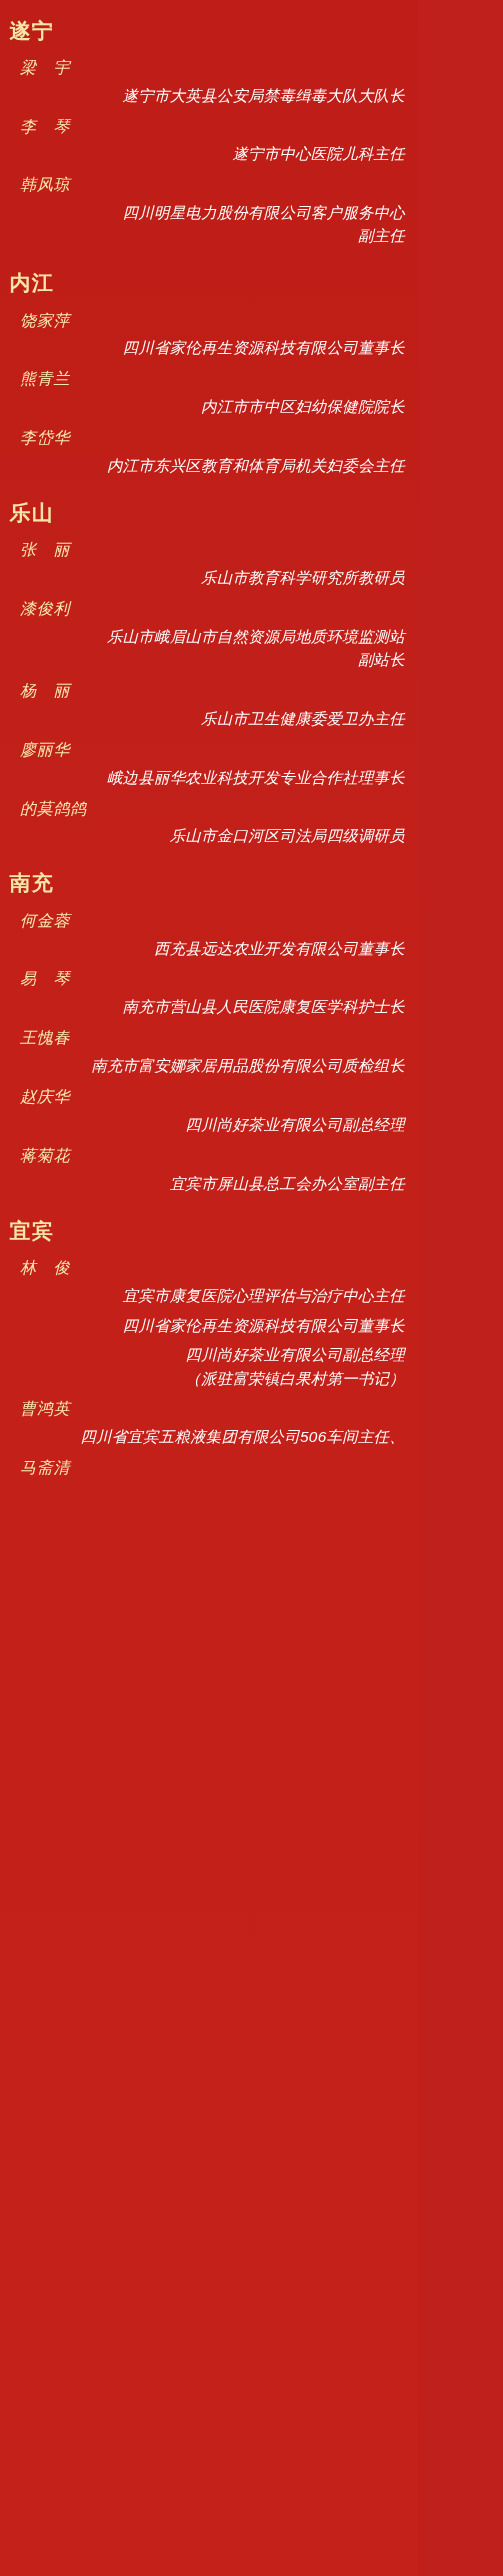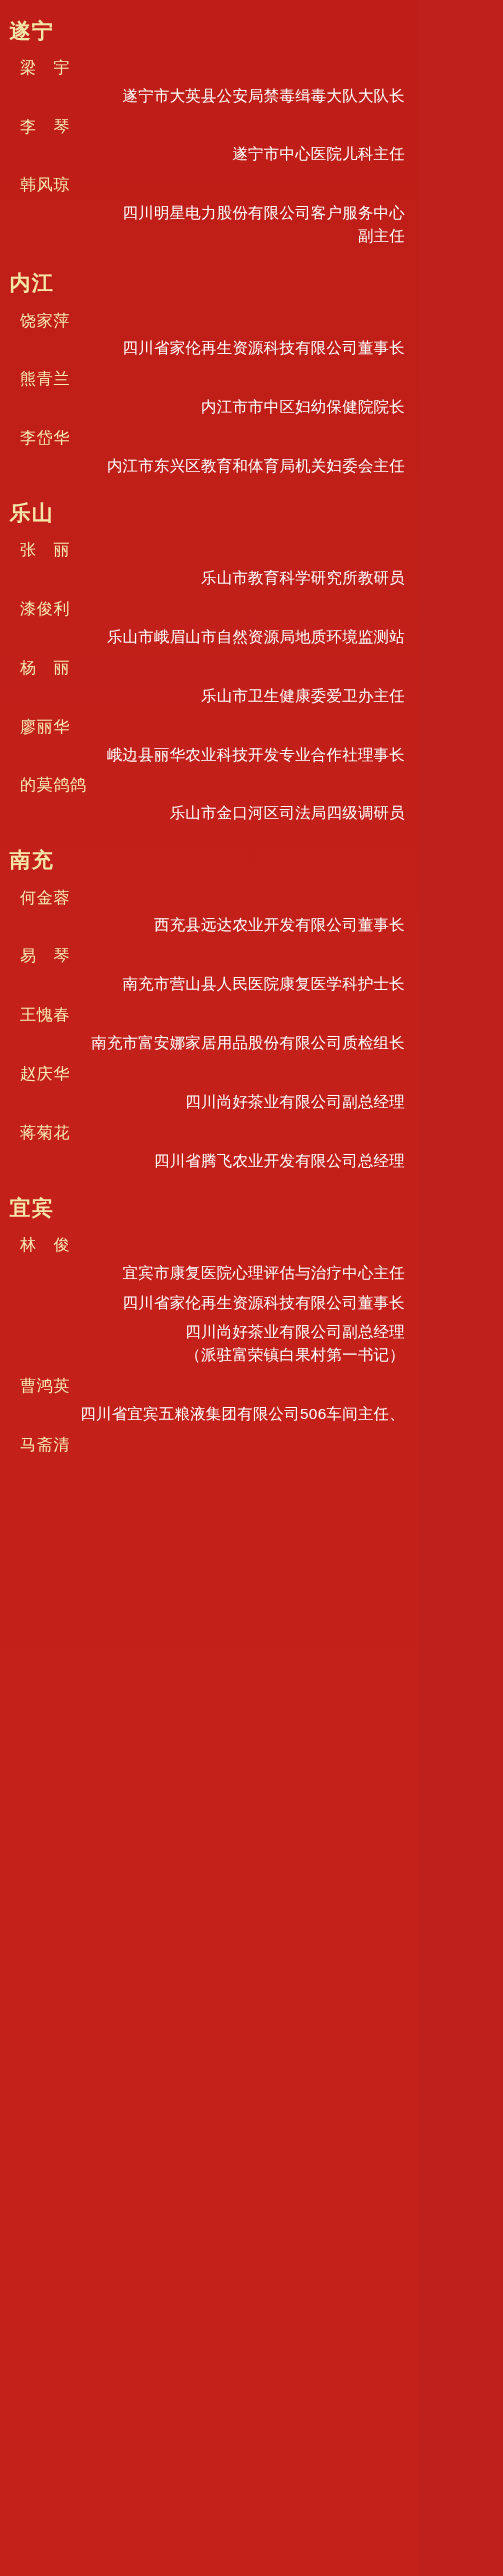--- a/index.html
+++ b/index.html
@@ -26,20 +26,21 @@
   .city {
     font-size: 21px;
     font-weight: bold;
     color: #F5E6A8;
     letter-spacing: 1.3px;
     padding: 17.5px 0 10.7px 9.4px;
     line-height: 1.2;
   }
   .entry {
     padding: 0 13px 0 0;
+    font-style: italic;
   }
   .name {
     font-size: 16px;
     color: #F7E9B0;
     letter-spacing: 0.7px;
     padding: 3.4px 0 4px 20px;
     line-height: 1.35;
     font-weight: normal;
   }
   .title {
@@ -107,20 +108,21 @@
         <div class="entry">
           <div class="name">张　丽</div>
           <div class="title">
             <span class="cont">乐山市教育科学研究所教研员</span>
           </div>
         </div>
         <div class="entry">
           <div class="name">漆俊利</div>
           <div class="title">
             <span class="cont">乐山市峨眉山市自然资源局地质环境监测站</span>
+            <span class="cont">副站长</span>
           </div>
         </div>
         <div class="entry">
           <div class="name">杨　丽</div>
           <div class="title">
             <span class="cont">乐山市卫生健康委爱卫办主任</span>
           </div>
         </div>
         <div class="entry">
           <div class="name">廖丽华</div>
@@ -157,21 +159,21 @@
         </div>
         <div class="entry">
           <div class="name">赵庆华</div>
           <div class="title">
             <span class="cont">四川尚好茶业有限公司副总经理</span>
           </div>
         </div>
         <div class="entry">
           <div class="name">蒋菊花</div>
           <div class="title">
-            <span class="cont">四川省腾飞农业开发有限公司总经理</span>
+            <span class="cont">宜宾市屏山县总工会办公室副主任</span>
           </div>
         </div>
       </div>
       <div class="section">
         <div class="city">宜宾</div>
         <div class="entry">
           <div class="name">林　俊</div>
           <div class="title">
             <span class="cont">宜宾市康复医院心理评估与治疗中心主任</span>
           </div>

